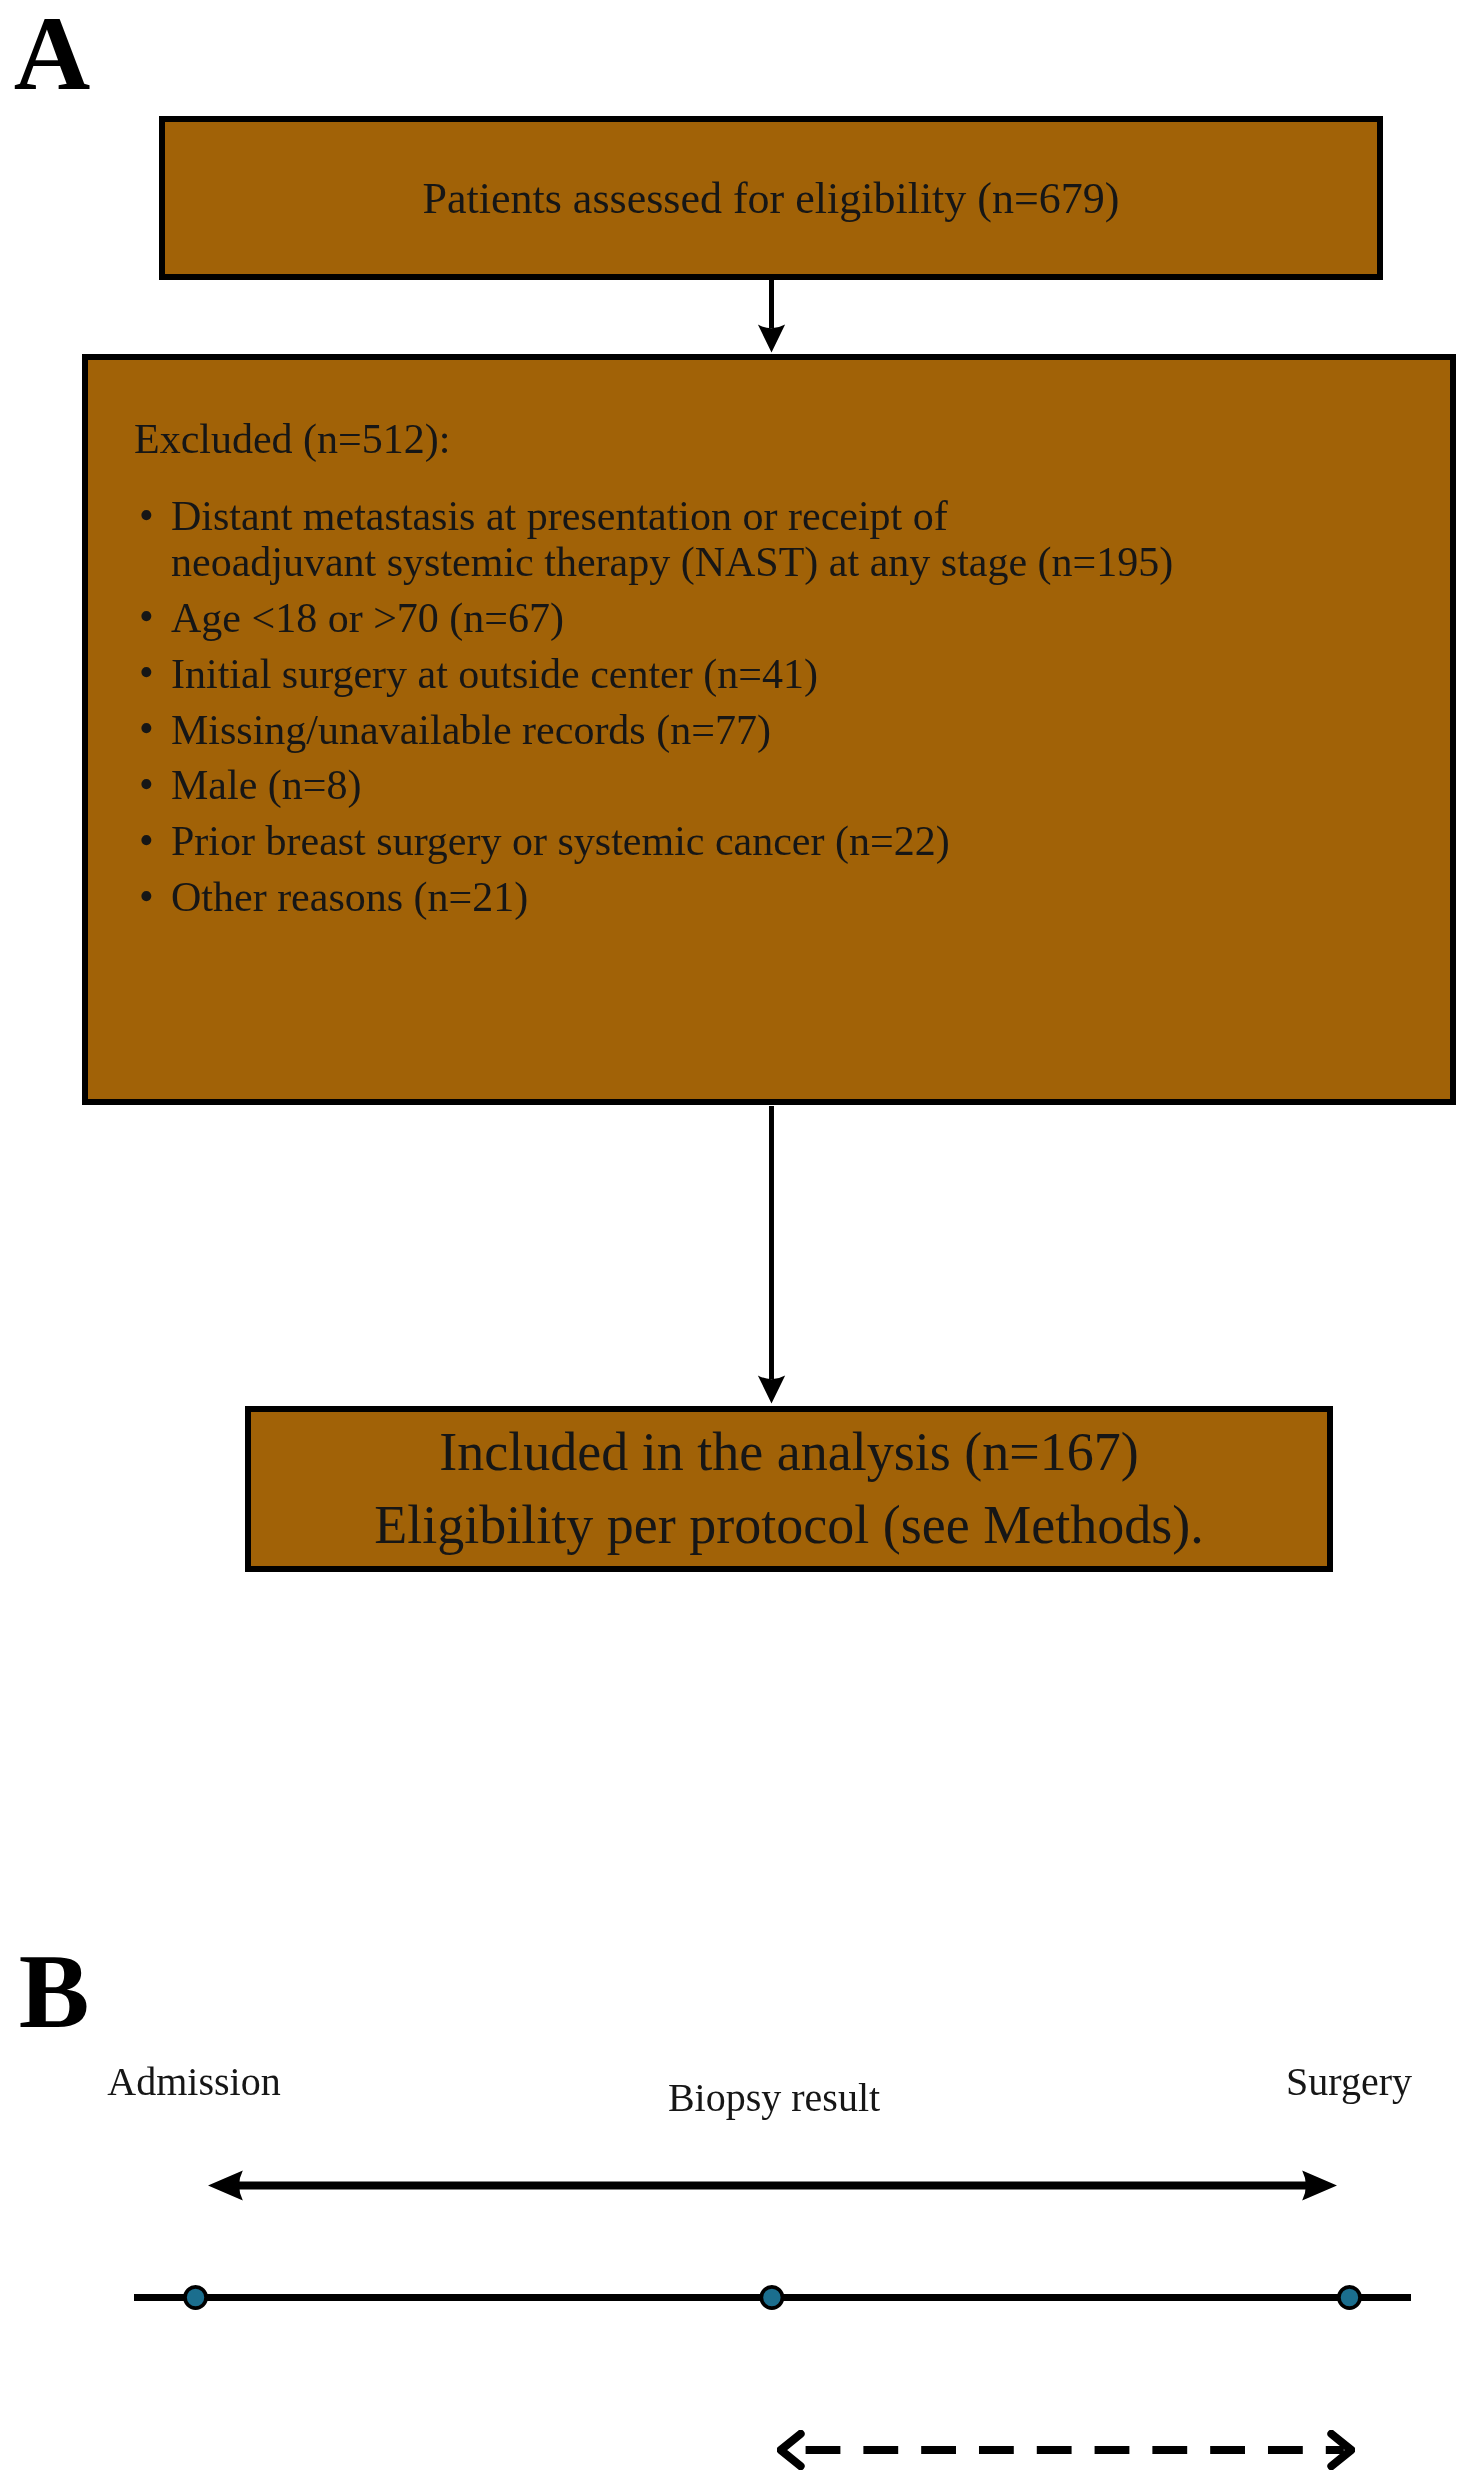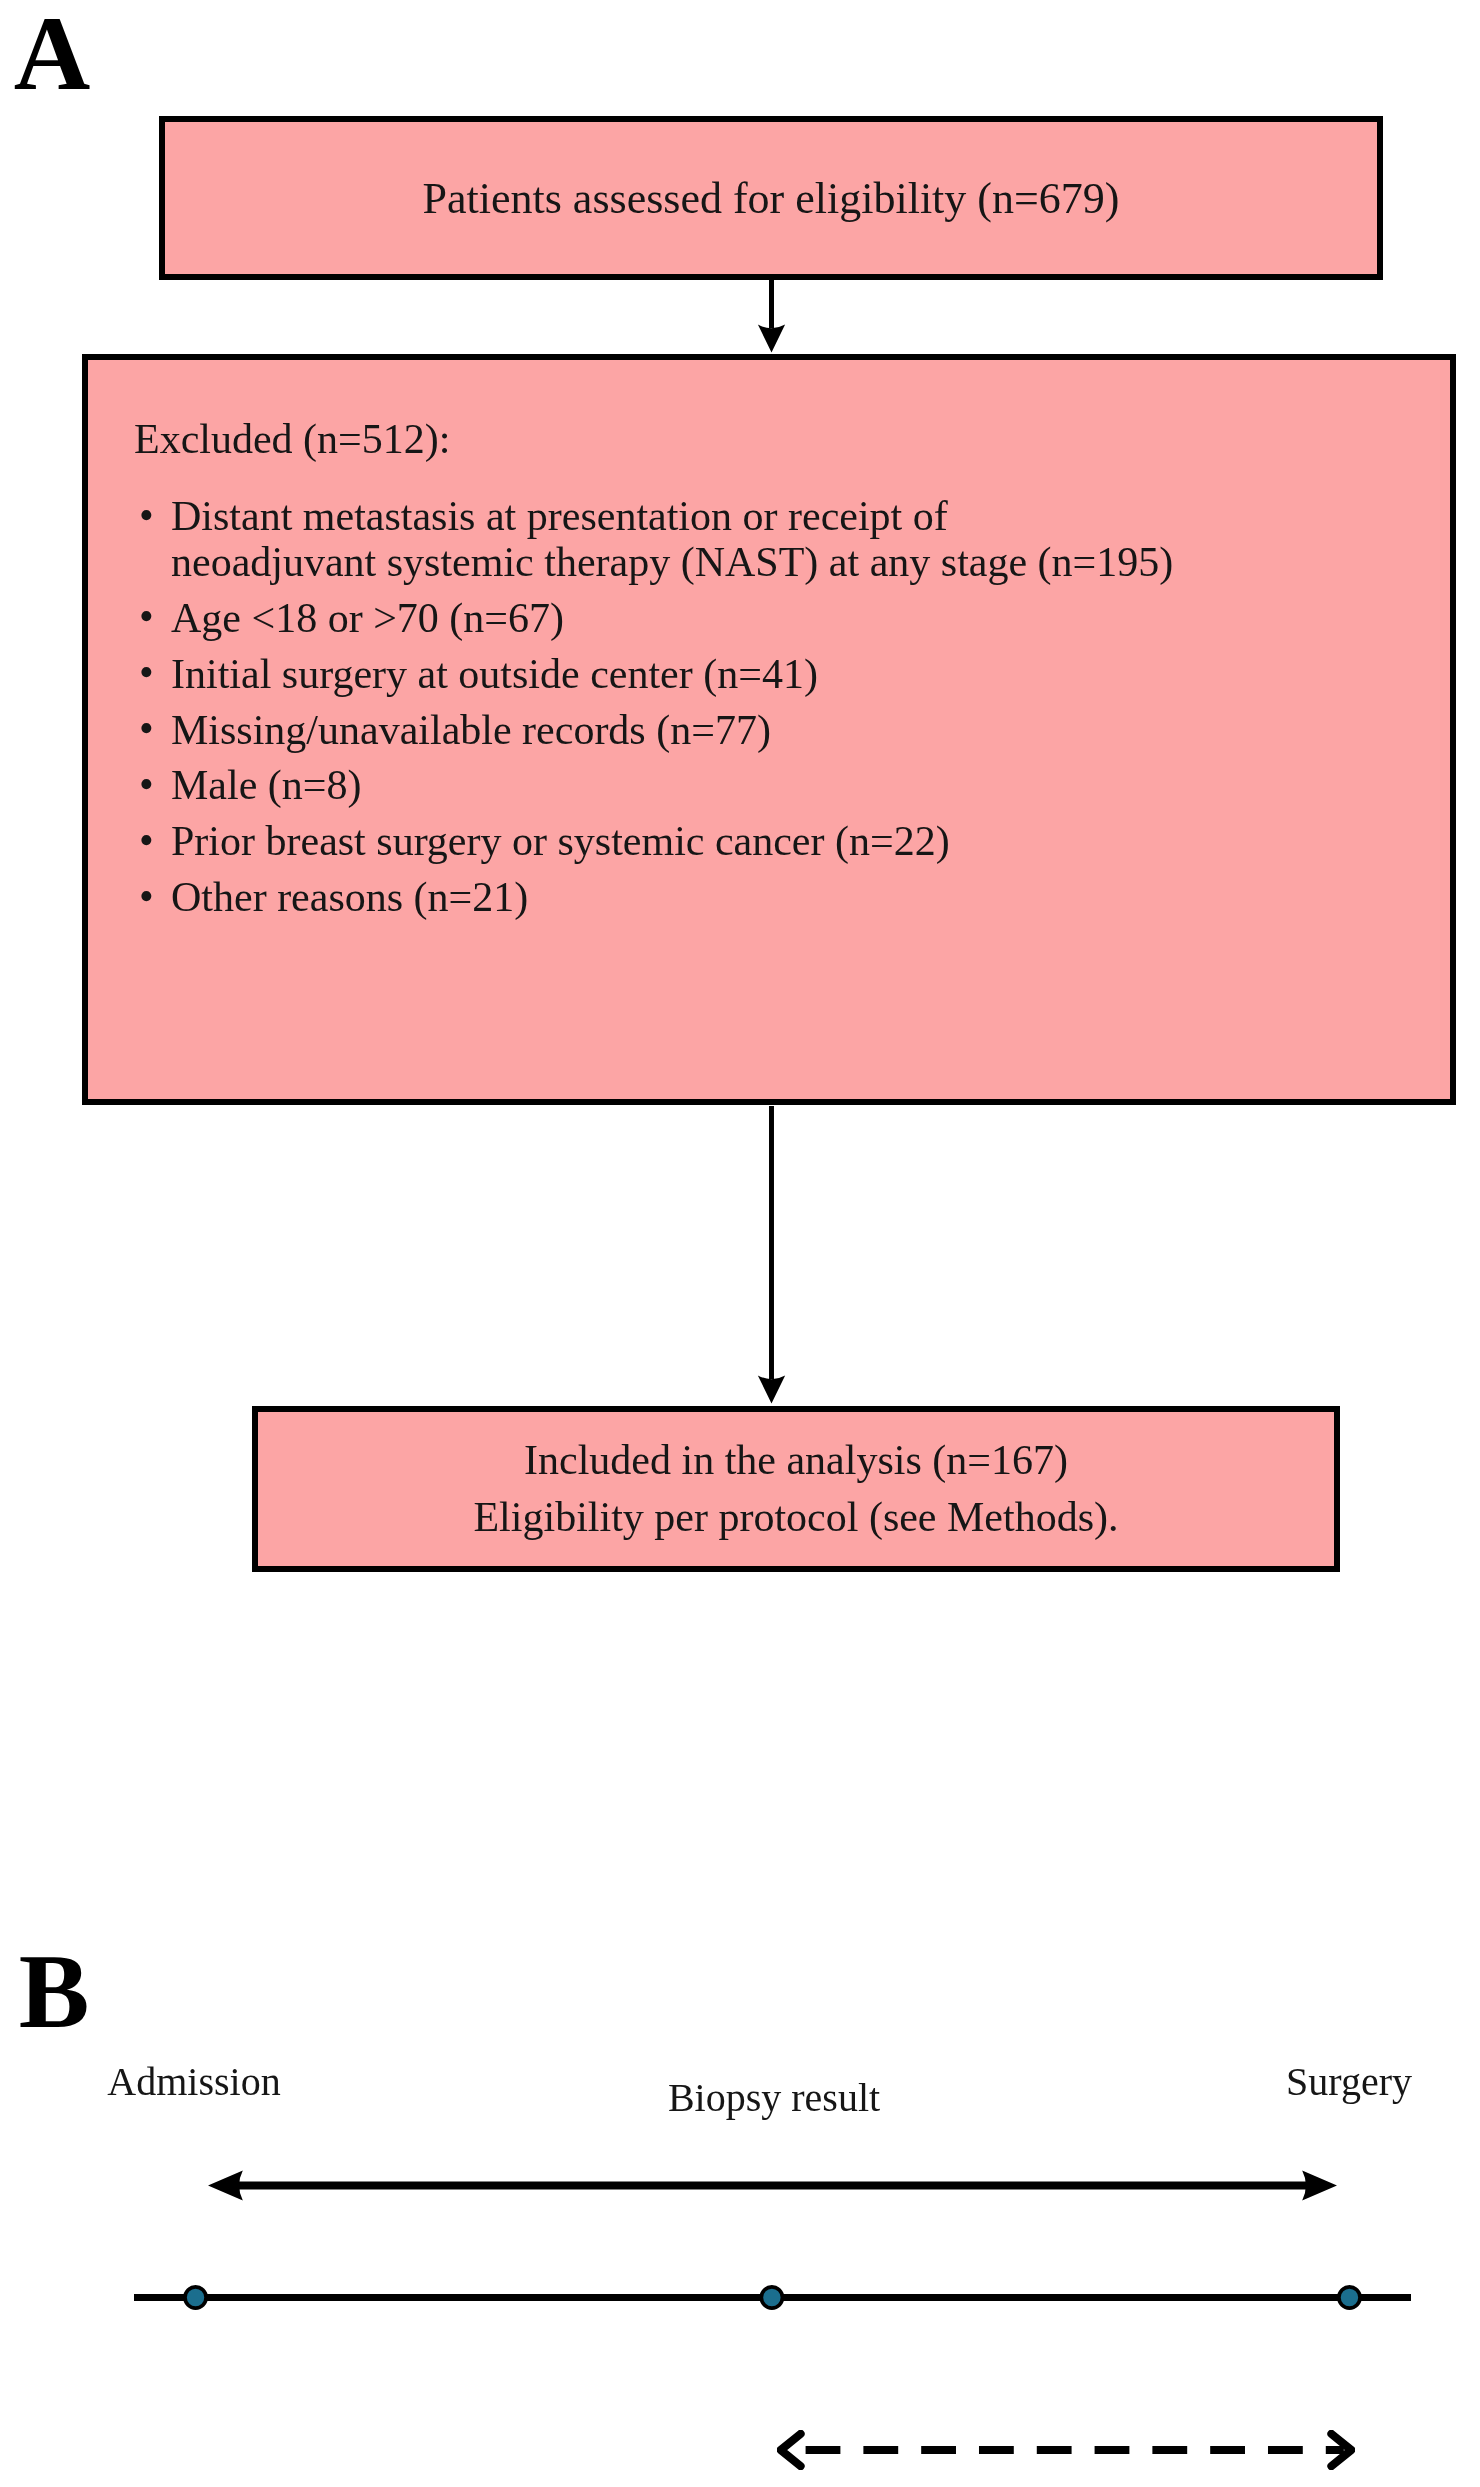--- a/index.html
+++ b/index.html
@@ -17,21 +17,21 @@
     font-size:106px;
     line-height:1;
     color:#000;
   }
   #label-a { left:13.7px; top:1.2px; }
   #label-b { left:18.7px; top:1939px; }
 
   .box {
     position:absolute;
     border:6.8px solid #000;
-    background:#fca5a5;
+    background:#a16207;
     box-sizing:border-box;
   }
   #box-eligibility {
     left:159px; top:116px; width:1224px; height:164px;
     display:flex; align-items:center; justify-content:center;
     font-size:44px;
   }
   #box-excluded {
     left:82px; top:354px; width:1374px; height:751px;
     padding:55px 50px 0 46px;
@@ -46,24 +46,24 @@
     padding-left:32px;
     font-size:42px;
     line-height:1.08;
     margin-bottom:10.6px;
   }
   #excluded-list li::before {
     content:"\2022";
     position:absolute; left:0px; top:-1.2px;
   }
   #box-included {
-    left:252px; top:1406px; width:1088px; height:166px;
+    left:245px; top:1406px; width:1088px; height:166px;
     display:flex; flex-direction:column;
     align-items:center; justify-content:center;
-    font-size:42px; line-height:1.35;
+    font-size:54px; line-height:1.35;
     text-align:center;
   }
   .v-arrow { position:absolute; }
   .event-label {
     position:absolute;
     top:2058px;
     font-size:40px;
     transform:translateX(-50%);
     white-space:nowrap;
   }

